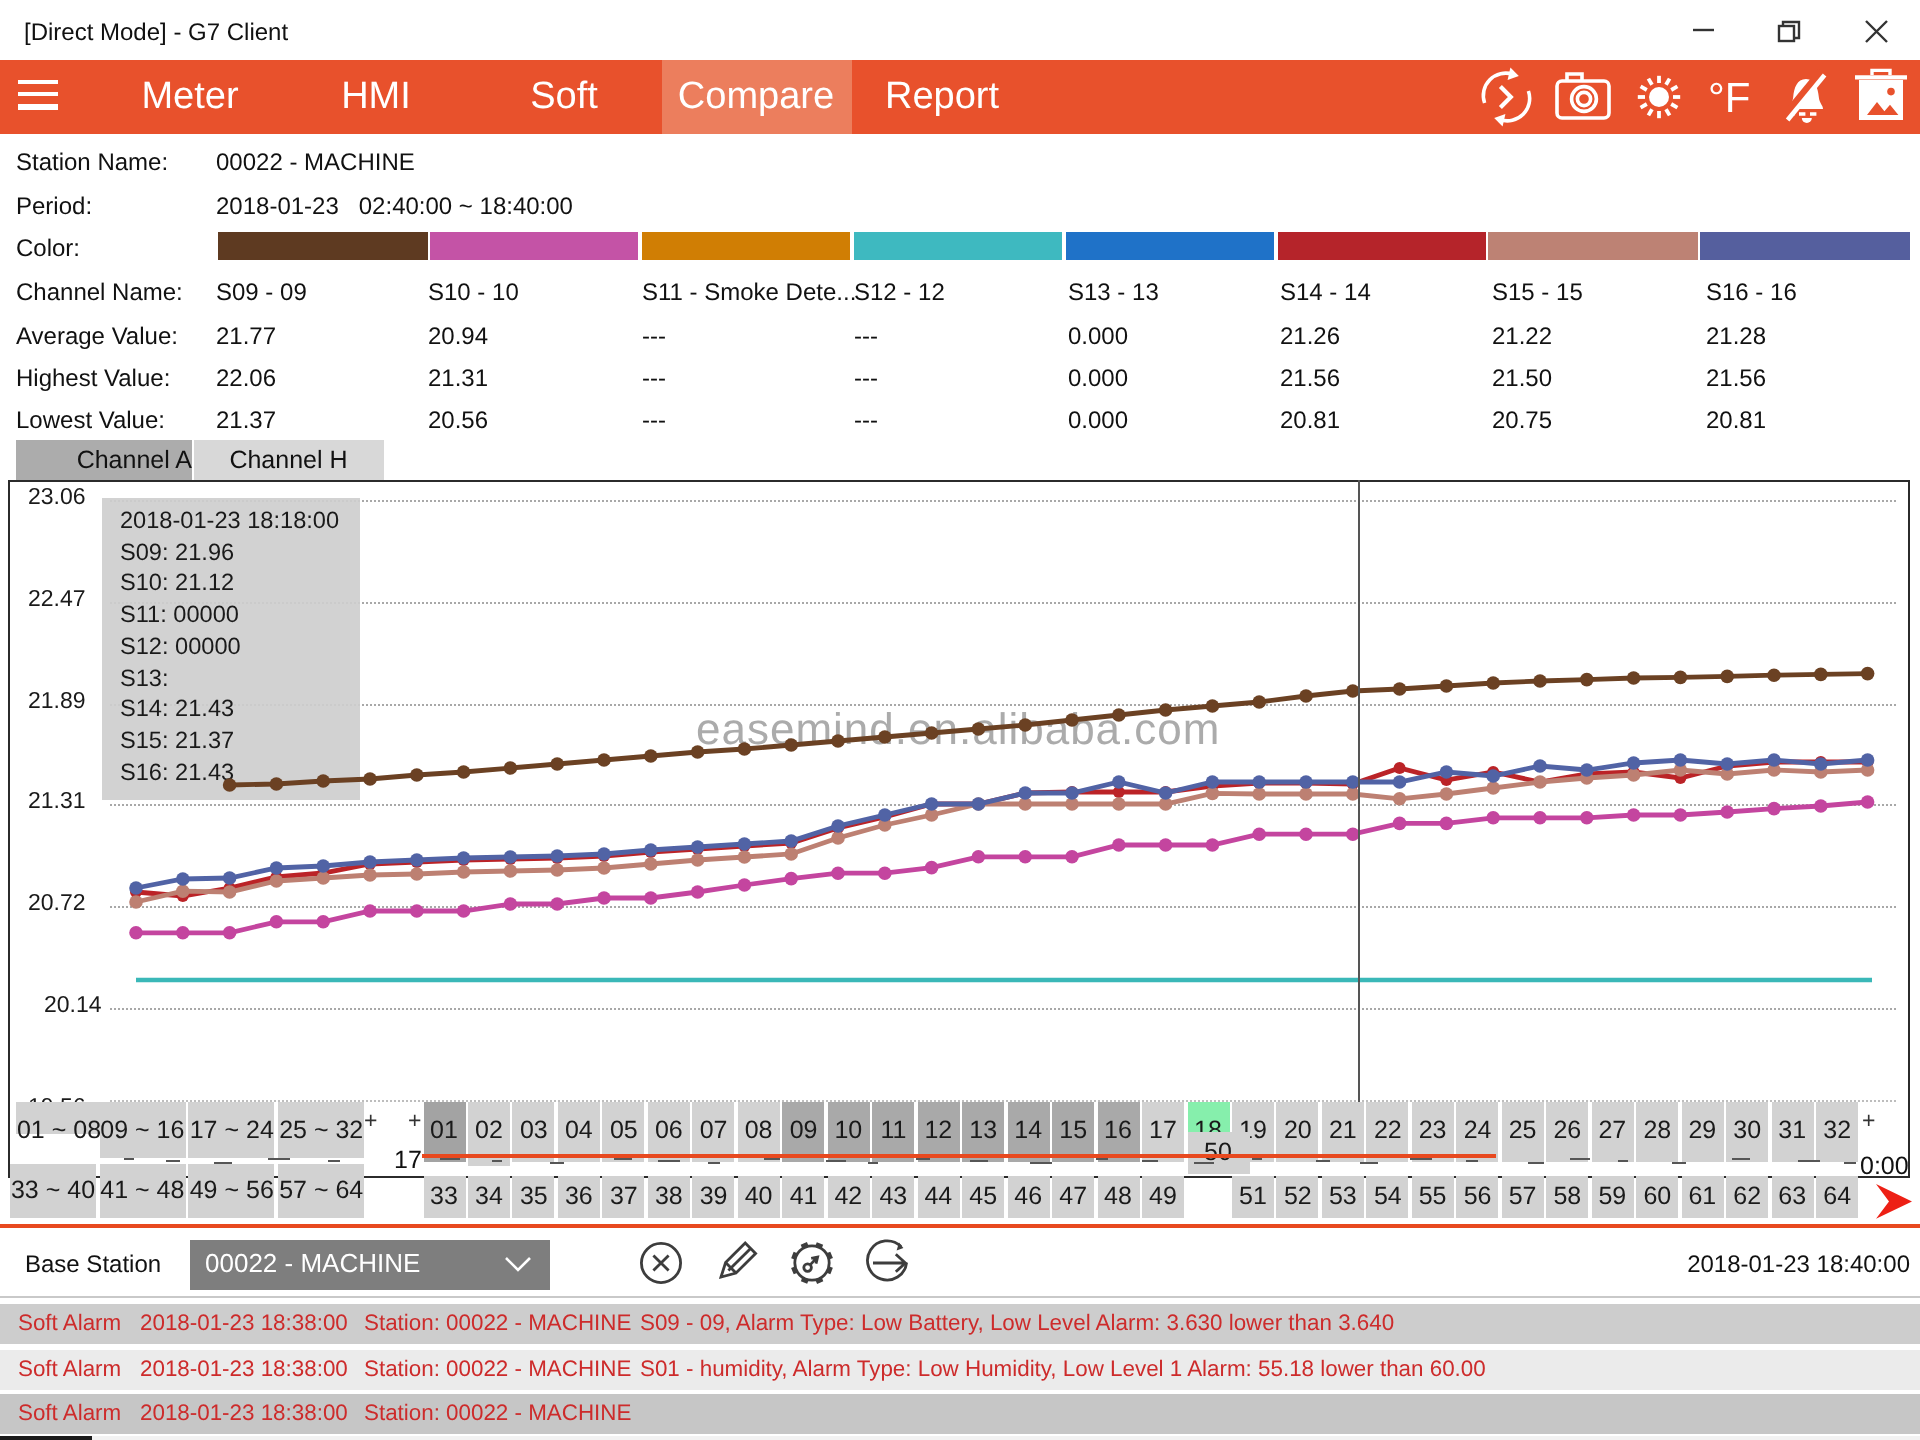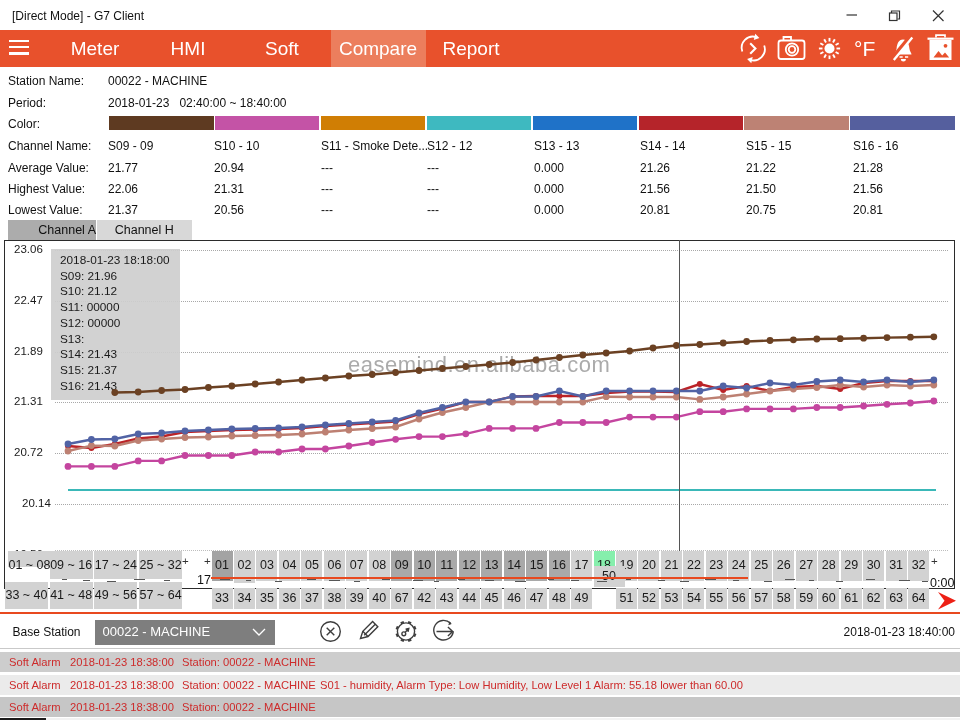--- a/index.html
+++ b/index.html
@@ -401,21 +401,21 @@
 <div class="cell" style="left:885.6px;top:551px;width:21px;height:29.5px;line-height:28px;background:#d2d2d2">31</div>
 <div class="cell" style="left:908.1px;top:551px;width:21px;height:29.5px;line-height:28px;background:#d2d2d2">32</div>
 <div class="cell" style="left:211.5px;top:587.5px;width:21px;height:21px;line-height:21px">33</div>
 <div class="cell" style="left:234.0px;top:587.5px;width:21px;height:21px;line-height:21px">34</div>
 <div class="cell" style="left:256.4px;top:587.5px;width:21px;height:21px;line-height:21px">35</div>
 <div class="cell" style="left:278.9px;top:587.5px;width:21px;height:21px;line-height:21px">36</div>
 <div class="cell" style="left:301.4px;top:587.5px;width:21px;height:21px;line-height:21px">37</div>
 <div class="cell" style="left:323.9px;top:587.5px;width:21px;height:21px;line-height:21px">38</div>
 <div class="cell" style="left:346.3px;top:587.5px;width:21px;height:21px;line-height:21px">39</div>
 <div class="cell" style="left:368.8px;top:587.5px;width:21px;height:21px;line-height:21px">40</div>
-<div class="cell" style="left:391.3px;top:587.5px;width:21px;height:21px;line-height:21px">67</div>
+<div class="cell" style="left:391.3px;top:587.5px;width:21px;height:21px;line-height:21px">41</div>
 <div class="cell" style="left:413.7px;top:587.5px;width:21px;height:21px;line-height:21px">42</div>
 <div class="cell" style="left:436.2px;top:587.5px;width:21px;height:21px;line-height:21px">43</div>
 <div class="cell" style="left:458.7px;top:587.5px;width:21px;height:21px;line-height:21px">44</div>
 <div class="cell" style="left:481.1px;top:587.5px;width:21px;height:21px;line-height:21px">45</div>
 <div class="cell" style="left:503.6px;top:587.5px;width:21px;height:21px;line-height:21px">46</div>
 <div class="cell" style="left:526.1px;top:587.5px;width:21px;height:21px;line-height:21px">47</div>
 <div class="cell" style="left:548.5px;top:587.5px;width:21px;height:21px;line-height:21px">48</div>
 <div class="cell" style="left:571.0px;top:587.5px;width:21px;height:21px;line-height:21px">49</div>
 <div class="cell" style="left:593.5px;top:566px;width:31px;height:21px;line-height:21px">50</div>
 <div class="cell" style="left:616.0px;top:587.5px;width:21px;height:21px;line-height:21px">51</div>
@@ -504,20 +504,21 @@
 <path d="M 436.5 631.5 h 16 m -4.6 -4.4 l 4.8 4.4 l -4.8 4.4"></path>
 <path d="M 449.5 621.2 l 2.2 2.8 l -3.4 1.2" fill="#3d3d3d" stroke="none"></path>
 </svg>
 <div class="t" style="right:5px;left:auto;top:624.5px">2018-01-23 18:40:00</div>
 <div style="position:absolute;left:0;top:648.2px;width:960px;height:1px;background:#c9c9c9"></div>
 
 <div style="position:absolute;left:0;top:652.3px;width:960px;height:20px;background:#cdcdcd;z-index:2">
     <span class="al" style="left:9px">Soft Alarm</span>
     <span class="al" style="left:70px">2018-01-23 18:38:00</span>
     <span class="al" style="left:182px">Station: 00022 - MACHINE</span>
+    <span class="al" style="left:320px">S09 - 09, Alarm Type: Low Battery, Low Level Alarm: 3.630 lower than 3.640</span>
   </div>
 <div style="position:absolute;left:0;top:674.6px;width:960px;height:20px;background:#ebebeb;z-index:2">
     <span class="al" style="left:9px">Soft Alarm</span>
     <span class="al" style="left:70px">2018-01-23 18:38:00</span>
     <span class="al" style="left:182px">Station: 00022 - MACHINE</span>
     <span class="al" style="left:320px">S01 - humidity, Alarm Type: Low Humidity, Low Level 1 Alarm: 55.18 lower than 60.00</span>
   </div>
 <div style="position:absolute;left:0;top:696.9px;width:960px;height:20px;background:#c6c6c6;z-index:2">
     <span class="al" style="left:9px">Soft Alarm</span>
     <span class="al" style="left:70px">2018-01-23 18:38:00</span>

